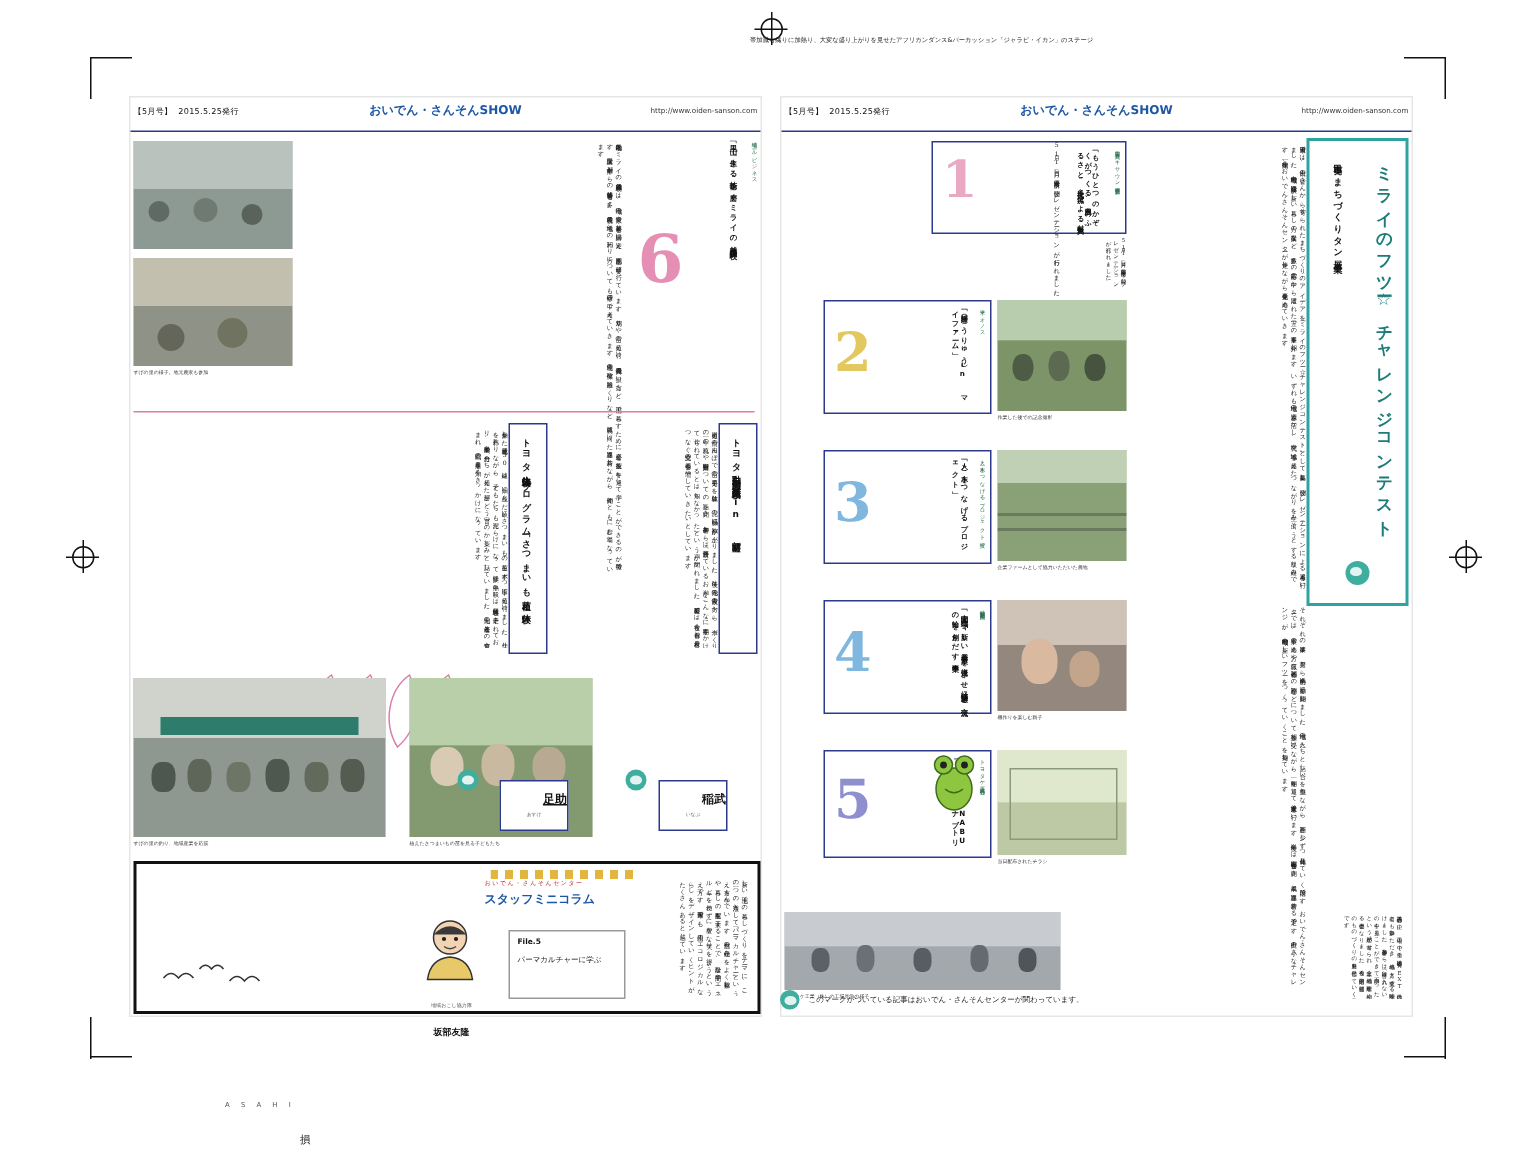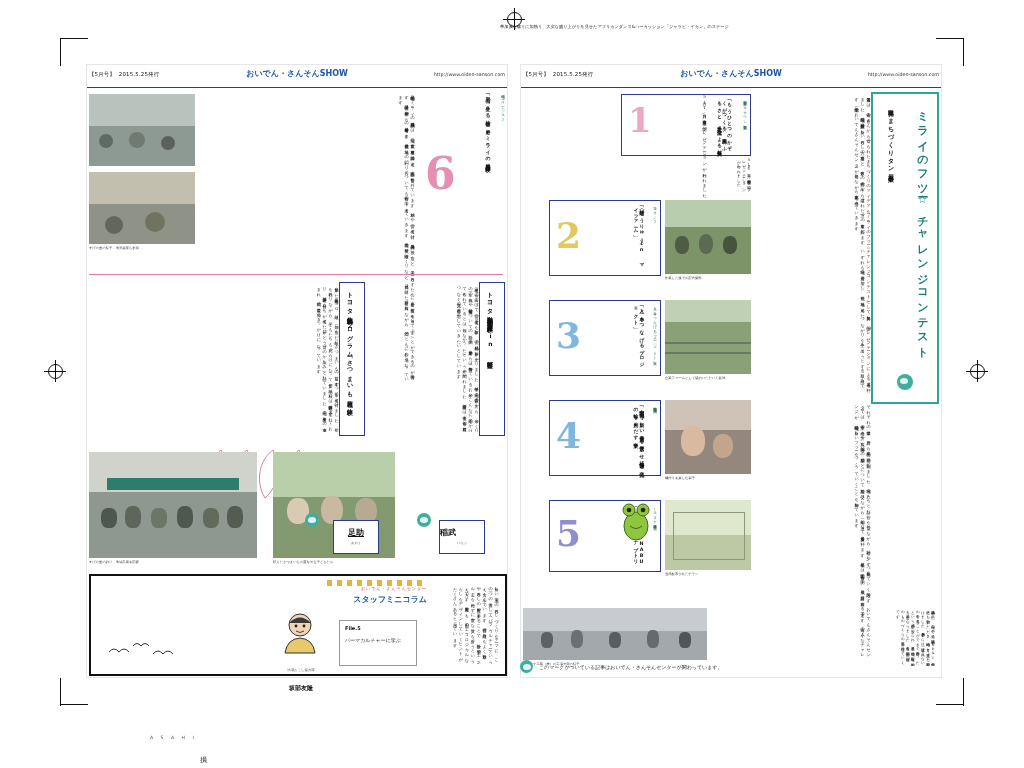--- a/index.html
+++ b/index.html
@@ -164,36 +164,36 @@
         <div class="photo" style="position:absolute;left:186px;top:364px;width:122px;height:106px;background:#9ab08c;">
           <div class="sky" style="background:#b9cfa9;height:42%;"></div>
           <div class="ground" style="background:#83996f;height:58%;"></div>
           <div class="blob" style="left:14px;top:46px;width:22px;height:26px;background:#d9cbb3;border-radius:45%;"></div>
           <div class="blob" style="left:48px;top:44px;width:22px;height:28px;background:#c8b9a0;border-radius:45%;"></div>
           <div class="blob" style="left:82px;top:46px;width:22px;height:26px;background:#b7a992;border-radius:45%;"></div>
         </div>
         <div class="cap" style="position:absolute;left:186px;top:472px;width:122px;">植えたさつまいもの苗を見る子どもたち</div>
 
         <div class="boxed" style="position:absolute;left:246px;top:432px;width:44px;height:32px;background:#fff;">
-          <div style="position:absolute;left:0;right:0;top:6px;text-align:center;font-size:8px;font-weight:bold;text-decoration:underline;">足助</div>
+          <div style="position:absolute;left:0;right:0;top:6px;text-align:right;font-size:8px;font-weight:bold;text-decoration:underline;">足助</div>
           <div style="position:absolute;left:0;right:0;top:20px;text-align:center;font-size:3.2px;color:#555;">あすけ</div>
         </div>
         <div class="boxed" style="position:absolute;left:352px;top:432px;width:44px;height:32px;background:#fff;">
-          <div style="position:absolute;left:0;right:0;top:6px;text-align:left;font-size:8px;font-weight:bold;">稲武</div>
+          <div style="position:absolute;left:0;right:0;top:6px;text-align:right;font-size:8px;font-weight:bold;">稲武</div>
           <div style="position:absolute;left:0;right:0;top:20px;text-align:center;font-size:3.2px;color:#555;">いなぶ</div>
         </div>
         <div style="position:absolute;left:218px;top:424px;"><span class="seal"></span></div>
         <div style="position:absolute;left:330px;top:424px;"><span class="seal"></span></div>
 
         <div class="dblborder" style="position:absolute;left:2px;top:486px;width:414px;height:98px;">
           <div style="position:absolute;right:6px;top:8px;width:176px;height:80px;">
             <div class="vtext" style="width:176px;height:80px;">新しい土地での暮らしづくりをテーマに、この一つの方法として「パーマカルチャー」という考え方を学んでいます。自然の仕組みをよく観察し、畑や暮らしの配置を工夫することで、余計な手間やエネルギーを使わずに豊かな実りを得ようという考え方です。豊田市でも、里山のエコロジカルな暮らしをデザインしていくヒントがたくさんあると感じています。</div>
           </div>
 
-          <div style="position:absolute;left:232px;top:10px;width:104px;text-align:right;">
+          <div style="position:absolute;left:232px;top:10px;width:104px;text-align:left;">
             <div style="font-size:4px;color:#c2302a;letter-spacing:1px;">おいでん・さんそんセンター</div>
             <div style="font-size:8px;font-weight:bold;color:#1d57a5;margin-top:3px;">スタッフミニコラム</div>
           </div>
           <div style="position:absolute;left:236px;top:4px;width:96px;height:6px;background:
               repeating-linear-gradient(90deg,#e2b53d 0 5px,transparent 5px 10px);clip-path:polygon(0 0,100% 0,100% 100%,0 100%);"></div>
 
           <div class="smallframe" style="position:absolute;left:248px;top:44px;width:76px;height:44px;background:#fff;">
             <div style="font-size:5px;font-weight:bold;margin:4px 0 0 5px;">File.5</div>
             <div style="font-size:5px;margin:6px 5px 0 5px;line-height:1.4;">パーマカルチャーに学ぶ</div>
           </div>

